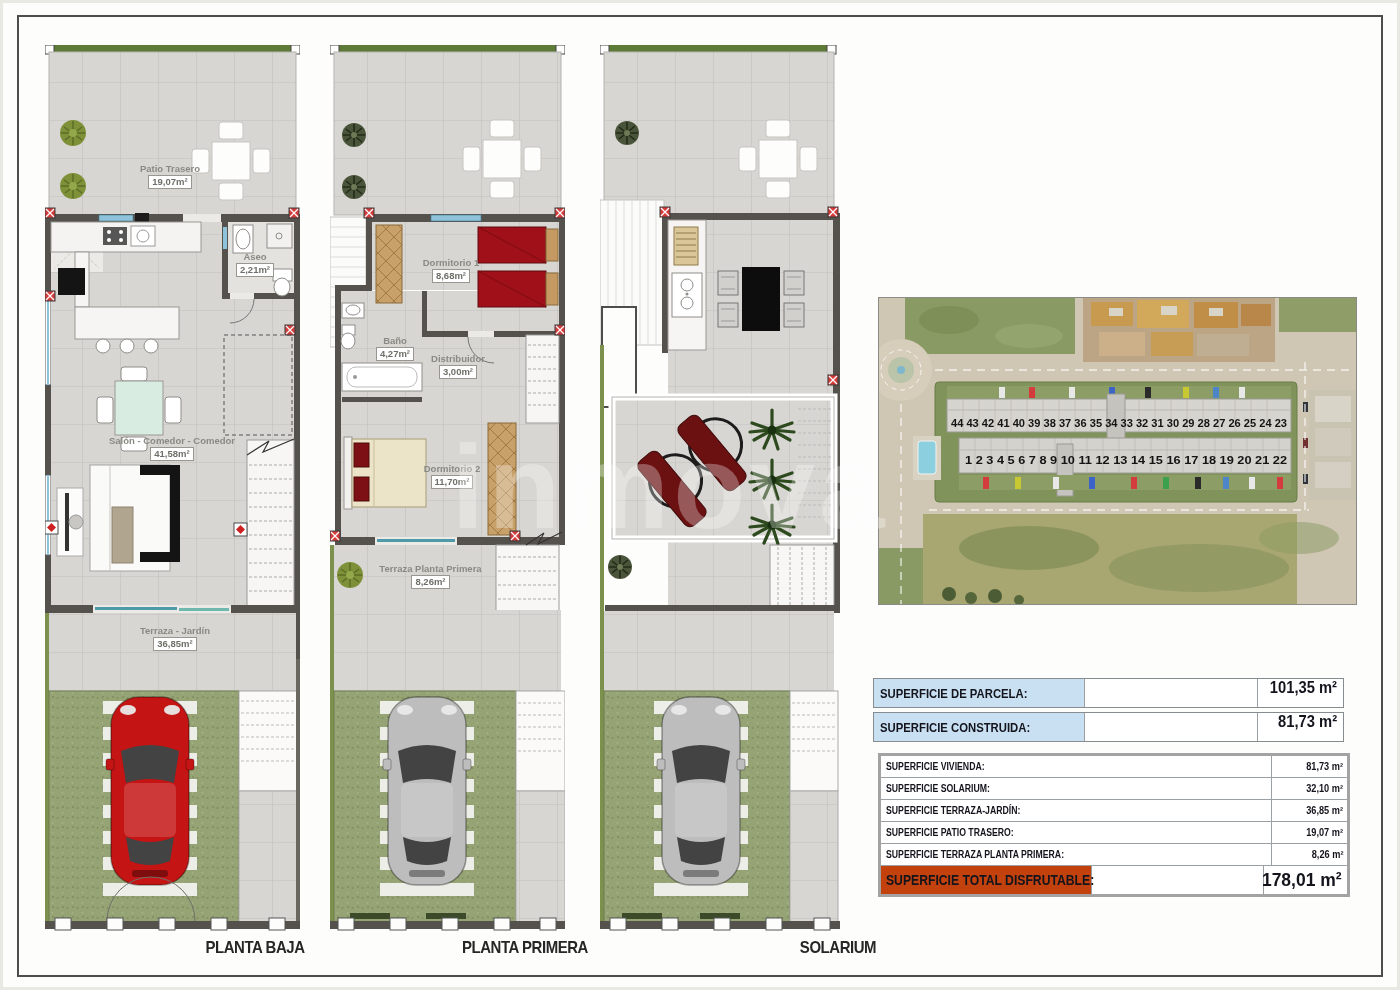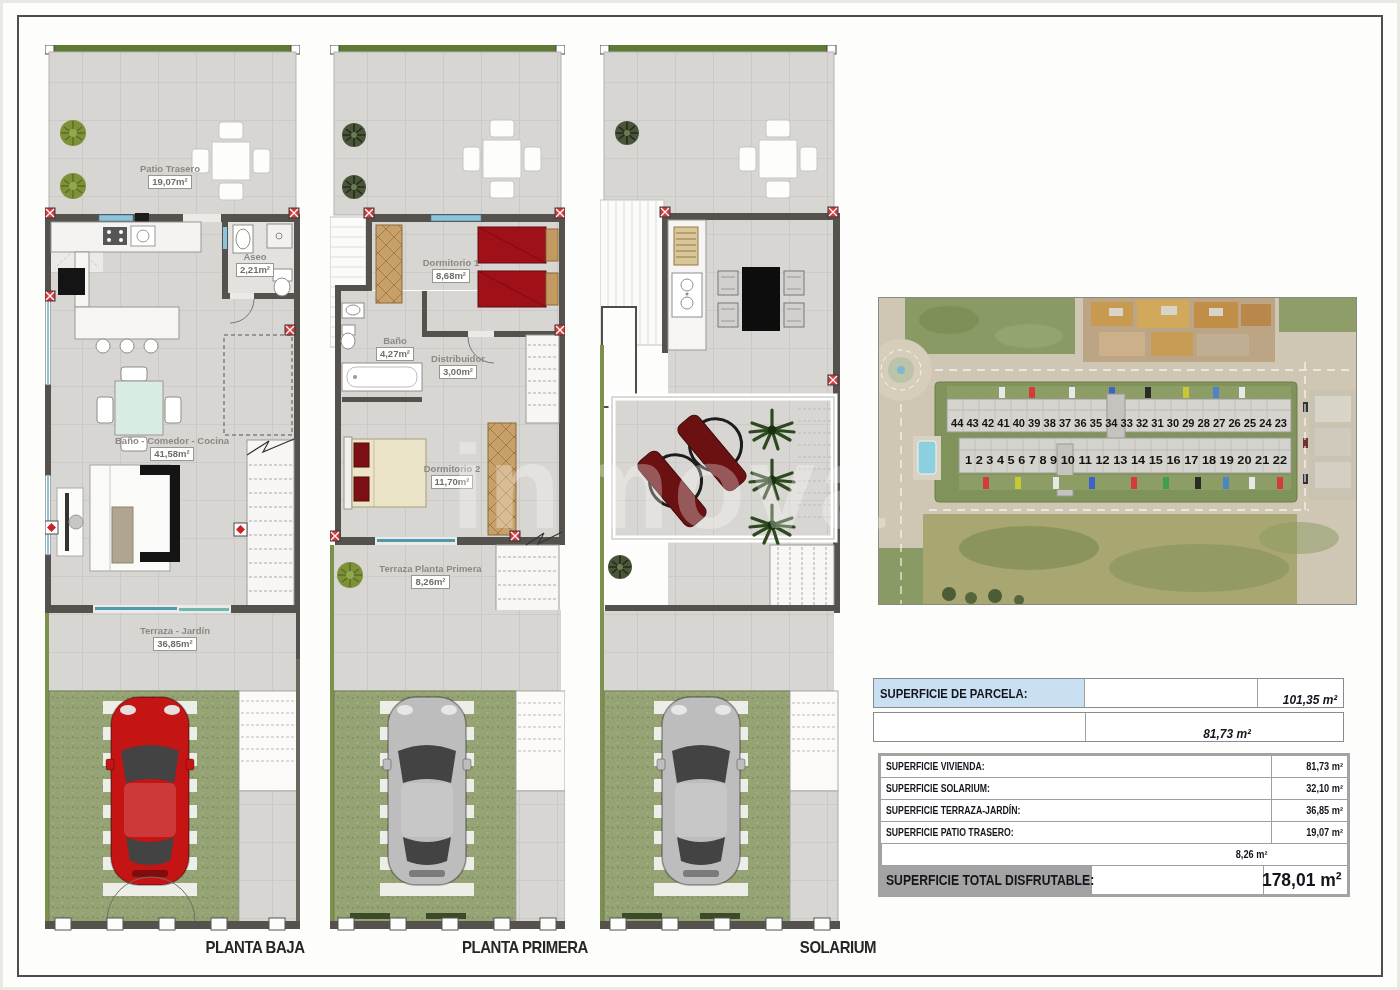--- a/index.html
+++ b/index.html
@@ -19,29 +19,29 @@
              font-size:118px;font-weight:700;color:rgba(255,255,255,.30);letter-spacing:4px;
              text-align:center;line-height:150px;pointer-events:none;}
   .aerial{position:absolute;left:878px;top:297px;width:477px;height:306px;margin:0;
           border:1px solid #8a8a86;}
   
   .summary{position:absolute;left:873px;top:678px;width:472px;height:218px;color:#14141d;}
   .sum-big{position:absolute;left:0;width:469px;height:28px;display:grid;
            grid-template-columns:211px 1fr 86px;border:1.5px solid #878c91;background:#fff;}
   .sb-label{background:#c9e0f2;border-right:1px solid #9aa0a4;display:flex;align-items:center;
             padding-left:6px;font-weight:700;font-size:13px;}
-  .sb-val{border-left:1px solid #9aa0a4;display:flex;align-items:flex-end;justify-content:flex-end;
-          padding-right:6px;font-weight:700;font-size:13px;font-style:italic;}
+  .sb-val{border-left:1px solid #9aa0a4;display:flex;align-items:flex-start;justify-content:flex-end;
+          padding-right:6px;font-weight:700;font-size:16px;}
   .sum-detail{position:absolute;left:5px;top:75px;width:466px;border:3px solid #a3a3a3;background:#fff;}
   .sd-row{display:grid;grid-template-columns:1fr 76px;height:21px;border-bottom:1px solid #9aa0a4;}
   .sd-label{display:flex;align-items:center;padding-left:5px;font-weight:700;font-size:10px;}
   .sd-val{border-left:1px solid #9aa0a4;display:flex;align-items:center;justify-content:flex-end;
           padding-right:4px;font-weight:700;font-size:10px;}
   .sd-total{display:grid;grid-template-columns:210px 1fr 84px;height:28px;}
-  .sd-total .t-label{background:#a3a3a3;display:flex;align-items:center;padding-left:5px;
+  .sd-total .t-label{background:#c2410c;display:flex;align-items:center;padding-left:5px;
                      font-weight:700;font-size:14px;text-align:center;}
   .sd-total .t-mid{border-left:1px solid #9aa0a4;}
   .sd-total .t-val{border-left:1px solid #9aa0a4;display:flex;align-items:center;
                    justify-content:flex-end;padding-right:5px;font-weight:700;font-size:19px;}
   .cond{display:inline-block;transform:scaleX(.87);transform-origin:0 50%;white-space:nowrap;}
   .cond-r{display:inline-block;transform:scaleX(.92);transform-origin:100% 50%;white-space:nowrap;}
   
   .wall{fill:#55524e;}
   .fx{fill:#ffffff;stroke:#8f8d89;stroke-width:1;}
 </style>
@@ -278,21 +278,21 @@
     </svg>
     <div class="room-label" style="left:60px;top:118px;width:130px">
       <span class="rname">Patio Trasero</span>
       <span class="area-chip">19,07m²</span>
     </div>
     <div class="room-label" style="left:160px;top:206px;width:100px">
       <span class="rname">Aseo</span>
       <span class="area-chip">2,21m²</span>
     </div>
     <div class="room-label" style="left:52px;top:390px;width:150px">
-      <span class="rname">Baño - Comedor - Cocina</span>
+      <span class="rname">Salón - Comedor - Comedor</span>
       <span class="area-chip">41,58m²</span>
     </div>
     <div class="room-label" style="left:75px;top:580px;width:110px">
       <span class="rname">Terraza - Jardín</span>
       <span class="area-chip">36,85m²</span>
     </div>
   </section>
 
   <section class="plan" style="left:330px;top:45px;width:235px;height:890px">
     <svg width="235" height="890" viewBox="0 0 235 890">
@@ -698,20 +698,23 @@
     <div class="sum-big" style="top:0">
       <div class="sb-label">
           <span class="cond">SUPERFICIE DE PARCELA:</span>
         </div>
       <div class="sb-mid"></div>
       <div class="sb-val">
           <span class="cond-r">101,35 m²</span>
         </div>
     </div>
     <div class="sum-big" style="top:34px">
+      <div class="sb-label">
+          <span class="cond">SUPERFICIE CONSTRUIDA:</span>
+        </div>
       <div class="sb-mid"></div>
       <div class="sb-val">
           <span class="cond-r">81,73 m²</span>
         </div>
     </div>
     <div class="sum-detail">
       <div class="sd-row">
         <div class="sd-label">
             <span class="cond">SUPERFICIE VIVIENDA:</span>
           </div>
@@ -737,20 +740,23 @@
       </div>
       <div class="sd-row">
         <div class="sd-label">
             <span class="cond">SUPERFICIE PATIO TRASERO:</span>
           </div>
         <div class="sd-val">
             <span class="cond-r">19,07 m²</span>
           </div>
       </div>
       <div class="sd-row">
+        <div class="sd-label">
+            <span class="cond">SUPERFICIE TERRAZA PLANTA PRIMERA:</span>
+          </div>
         <div class="sd-val">
             <span class="cond-r">8,26 m²</span>
           </div>
       </div>
       <div class="sd-total">
         <div class="t-label">
             <span class="cond">SUPERFICIE TOTAL DISFRUTABLE:</span>
           </div>
         <div class="t-mid"></div>
         <div class="t-val">

